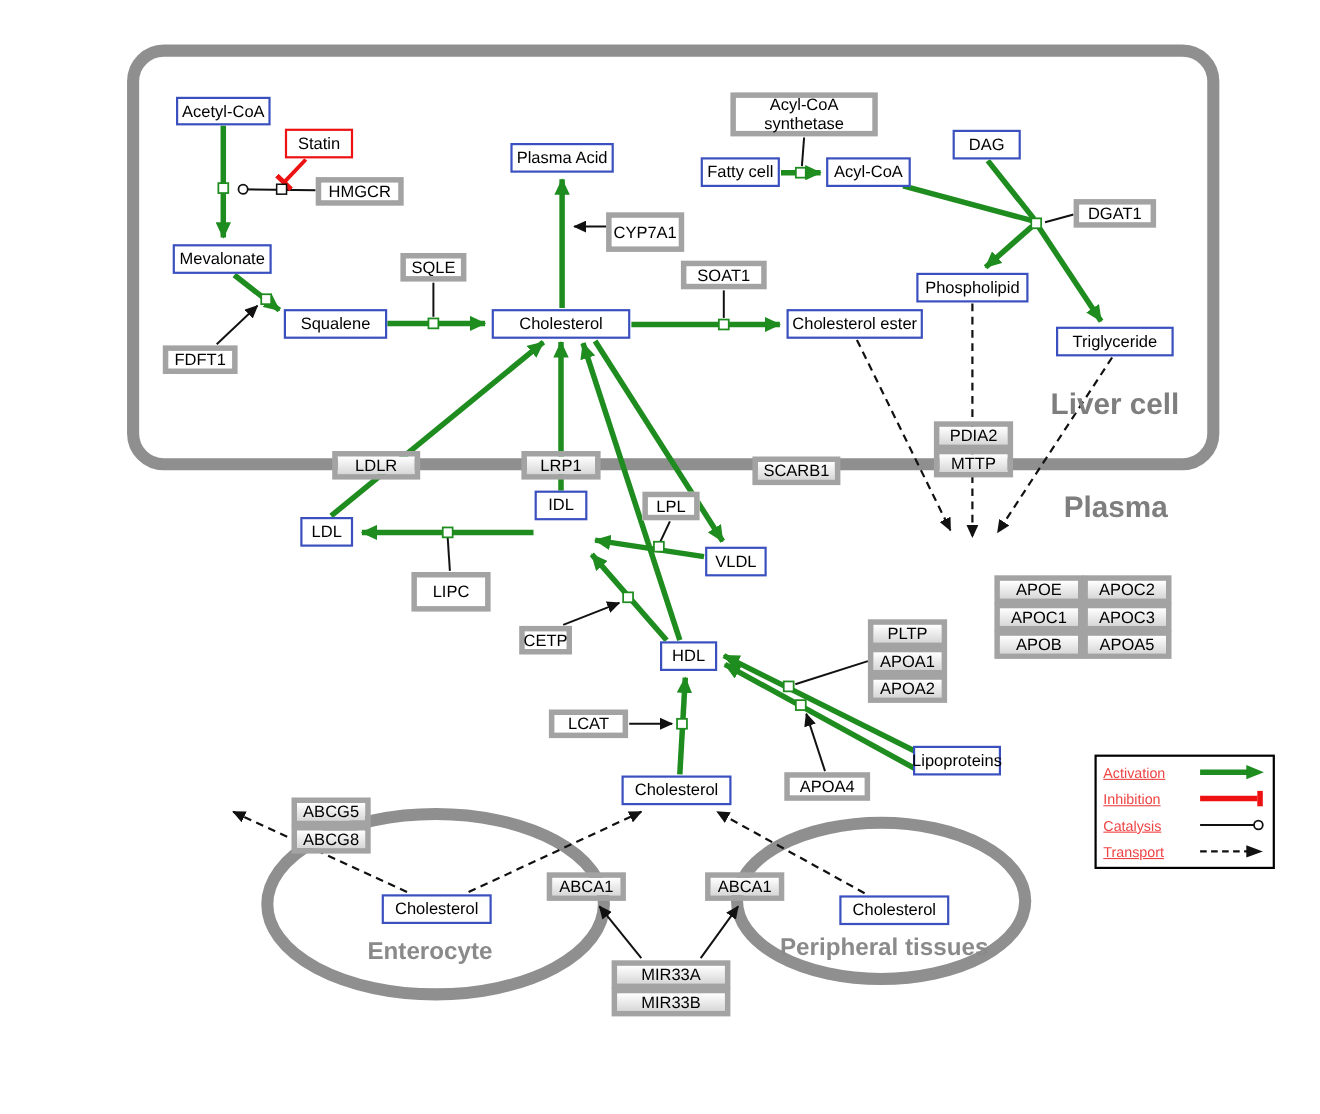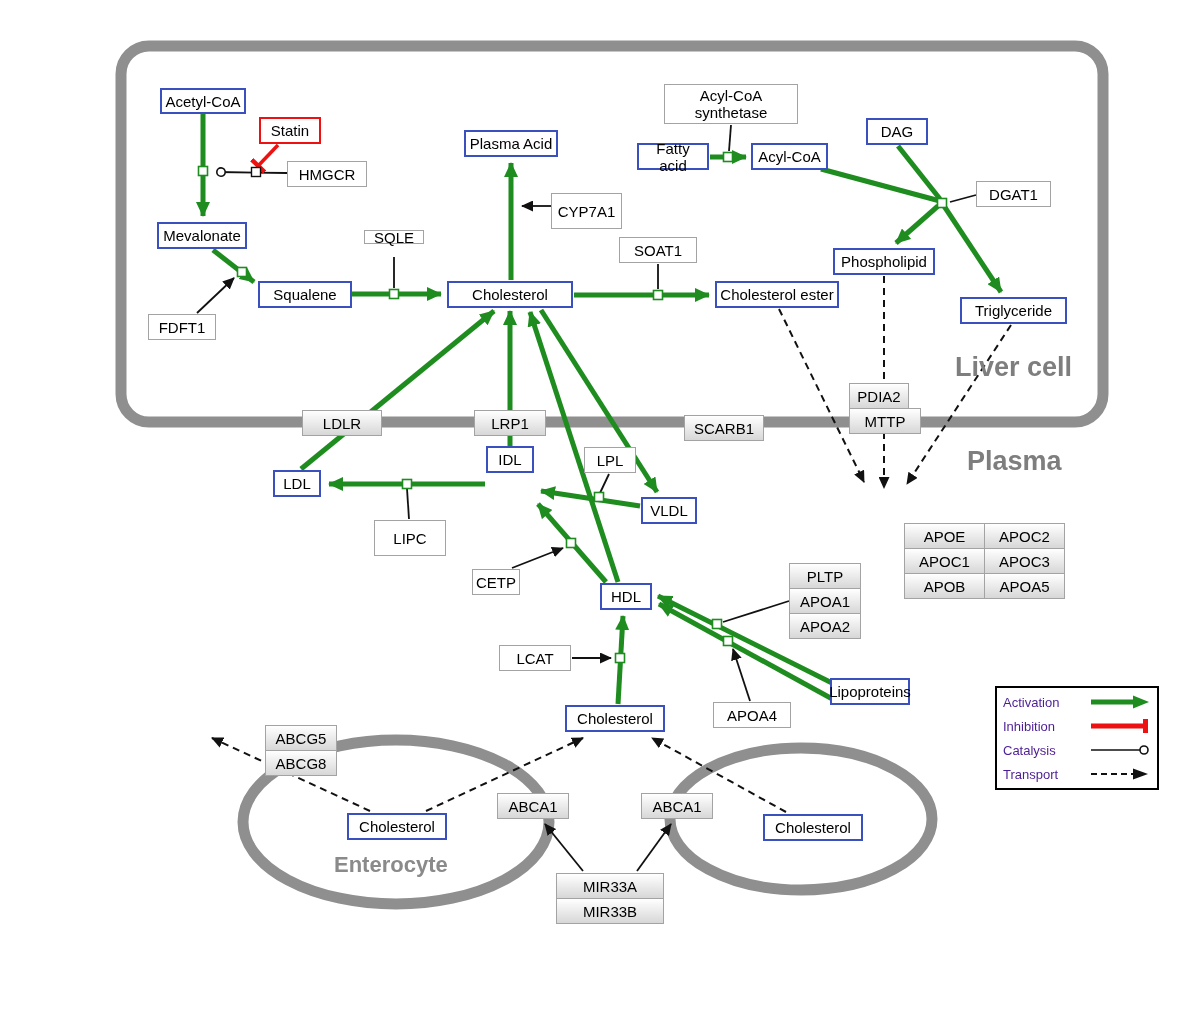--- a/index.html
+++ b/index.html
@@ -10,32 +10,32 @@
   .edge-act{stroke:var(--c-activation,#1e8c1e);stroke-width:5;fill:none;}
   .edge-trans{stroke:var(--c-transport,#111111);stroke-width:2;stroke-dasharray:7 5;fill:none;}
   .edge-cat{stroke:#111;stroke-width:1.8;fill:none;}
   .edge-inh{stroke:var(--c-inhibition,#ee1111);stroke-width:3.5;fill:none;}
   .anchor-act{fill:#fff;stroke:var(--c-activation,#1e8c1e);stroke-width:1.6;}
   .anchor-plain{fill:#fff;stroke:#111;stroke-width:1.4;}
   .mf-act{fill:var(--c-activation,#1e8c1e);}
   .mf-inh{fill:var(--c-inhibition,#ee1111);}
   .mf-blk{fill:#111;}
   .node{position:absolute;display:flex;align-items:center;justify-content:center;
-        background:#fff;border:1px solid #a3a3a3;box-sizing:border-box;z-index:2;
+        background:#fff;border:5px solid #a3a3a3;box-sizing:border-box;z-index:2;
         font-size:15px;line-height:17px;color:#000;text-align:center;padding:1px 2px;}
   .met{border:2px solid var(--c-metabolite,#3b50bf);}
   .inh{border:2px solid var(--c-inhibition,#ee1111);text-align:right;}
   .gp{background:linear-gradient(#ffffff,#d7d7d7);}
   .clabel{position:absolute;font-weight:bold;color:var(--c-label,#7e7e7e);
           z-index:2;white-space:nowrap;}
   .legend{position:absolute;left:995px;top:686px;width:164px;height:104px;
           border:2px solid #000;background:#fff;z-index:2;box-sizing:border-box;
           display:flex;flex-direction:column;justify-content:space-around;padding:2px 6px;}
   .legend-row{display:flex;align-items:center;justify-content:space-between;height:24px;}
-  .legend-row span{font-size:13px;color:#4c1d95;}
+  .legend-row span{font-size:13px;color:#ef4444;text-decoration:underline;}
 </style>
 </head>
 <body>
 
 <div class="canvas">
 
   <svg class="wires" width="1200" height="1013" viewBox="0 0 1200 1013">
     <defs>
       <marker id="arr-g" markerUnits="userSpaceOnUse" markerWidth="16" markerHeight="14" refX="14" refY="7" orient="auto">
         <path d="M0,0 L15,7 L0,14 Z" class="mf-act"></path>
@@ -114,38 +114,38 @@
     <rect x="712.5" y="619.5" width="9" height="9" class="anchor-act"></rect>
     <rect x="723.5" y="636.5" width="9" height="9" class="anchor-act"></rect>
   </svg>
 
   <div class="node met" style="left:160px;top:88px;width:86px;height:26px">Acetyl-CoA</div>
   <div class="node inh" style="left:259px;top:117px;width:62px;height:27px">Statin</div>
   <div class="node" style="left:287px;top:161px;width:80px;height:26px">HMGCR</div>
   <div class="node met" style="left:157px;top:222px;width:90px;height:27px">Mevalonate</div>
   <div class="node" style="left:148px;top:314px;width:68px;height:26px">FDFT1</div>
   <div class="node met" style="left:258px;top:281px;width:94px;height:27px">Squalene</div>
-  <div class="node" style="left:364px;top:230px;width:60px;height:14px">SQLE</div>
+  <div class="node" style="left:364px;top:230px;width:60px;height:26px">SQLE</div>
   <div class="node met" style="left:447px;top:281px;width:126px;height:27px">Cholesterol</div>
   <div class="node" style="left:551px;top:193px;width:71px;height:36px">CYP7A1</div>
   <div class="node met" style="left:464px;top:130px;width:94px;height:27px">Plasma Acid</div>
   <div class="node" style="left:619px;top:237px;width:78px;height:26px">SOAT1</div>
   <div class="node met" style="left:715px;top:281px;width:124px;height:27px">Cholesterol ester</div>
-  <div class="node met" style="left:637px;top:143px;width:72px;height:27px">Fatty acid</div>
+  <div class="node met" style="left:637px;top:143px;width:72px;height:27px">Fatty cell</div>
   <div class="node" style="left:664px;top:84px;width:134px;height:40px">Acyl-CoA synthetase</div>
   <div class="node met" style="left:751px;top:143px;width:77px;height:27px">Acyl-CoA</div>
   <div class="node met" style="left:866px;top:118px;width:62px;height:27px">DAG</div>
   <div class="node" style="left:976px;top:181px;width:75px;height:26px">DGAT1</div>
   <div class="node met" style="left:833px;top:248px;width:102px;height:27px">Phospholipid</div>
   <div class="node met" style="left:960px;top:297px;width:107px;height:27px">Triglyceride</div>
 
   <div class="node gp" style="left:302px;top:410px;width:80px;height:26px">LDLR</div>
   <div class="node gp" style="left:474px;top:410px;width:72px;height:26px">LRP1</div>
   <div class="node gp" style="left:684px;top:415px;width:80px;height:26px">SCARB1</div>
-  <div class="node gp" style="left:849px;top:383px;width:60px;height:26px">PDIA2</div>
+  <div class="node gp" style="left:849px;top:383px;width:72px;height:26px">PDIA2</div>
   <div class="node gp" style="left:849px;top:408px;width:72px;height:26px">MTTP</div>
 
   <div class="node met" style="left:273px;top:470px;width:48px;height:27px">LDL</div>
   <div class="node met" style="left:486px;top:446px;width:48px;height:27px">IDL</div>
   <div class="node" style="left:374px;top:520px;width:72px;height:36px">LIPC</div>
   <div class="node" style="left:584px;top:447px;width:52px;height:26px">LPL</div>
   <div class="node met" style="left:641px;top:497px;width:56px;height:27px">VLDL</div>
   <div class="node" style="left:472px;top:569px;width:48px;height:26px">CETP</div>
   <div class="node met" style="left:600px;top:583px;width:52px;height:27px">HDL</div>
 
@@ -170,20 +170,21 @@
   <div class="node met" style="left:347px;top:813px;width:100px;height:27px">Cholesterol</div>
   <div class="node gp" style="left:497px;top:793px;width:72px;height:26px">ABCA1</div>
   <div class="node gp" style="left:641px;top:793px;width:72px;height:26px">ABCA1</div>
   <div class="node met" style="left:763px;top:814px;width:100px;height:27px">Cholesterol</div>
   <div class="node gp" style="left:556px;top:873px;width:108px;height:26px">MIR33A</div>
   <div class="node gp" style="left:556px;top:898px;width:108px;height:26px">MIR33B</div>
 
   <div class="clabel" style="left:955px;top:352px;font-size:27px">Liver cell</div>
   <div class="clabel" style="left:967px;top:446px;font-size:27px">Plasma</div>
   <div class="clabel" style="left:334px;top:852px;font-size:22px;color:#8a8a8a">Enterocyte</div>
+  <div class="clabel" style="left:709px;top:848px;font-size:22px;color:#8a8a8a">Peripheral tissues</div>
 
   <div class="legend">
     <div class="legend-row">
       <span>Activation</span>
       <svg width="62" height="16">
         <line x1="2" y1="8" x2="46" y2="8" stroke="var(--c-activation,#1e8c1e)" stroke-width="5"></line>
         <path d="M44,1.5 L60,8 L44,14.5 Z" class="mf-act"></path>
       </svg>
     </div>
     <div class="legend-row">

